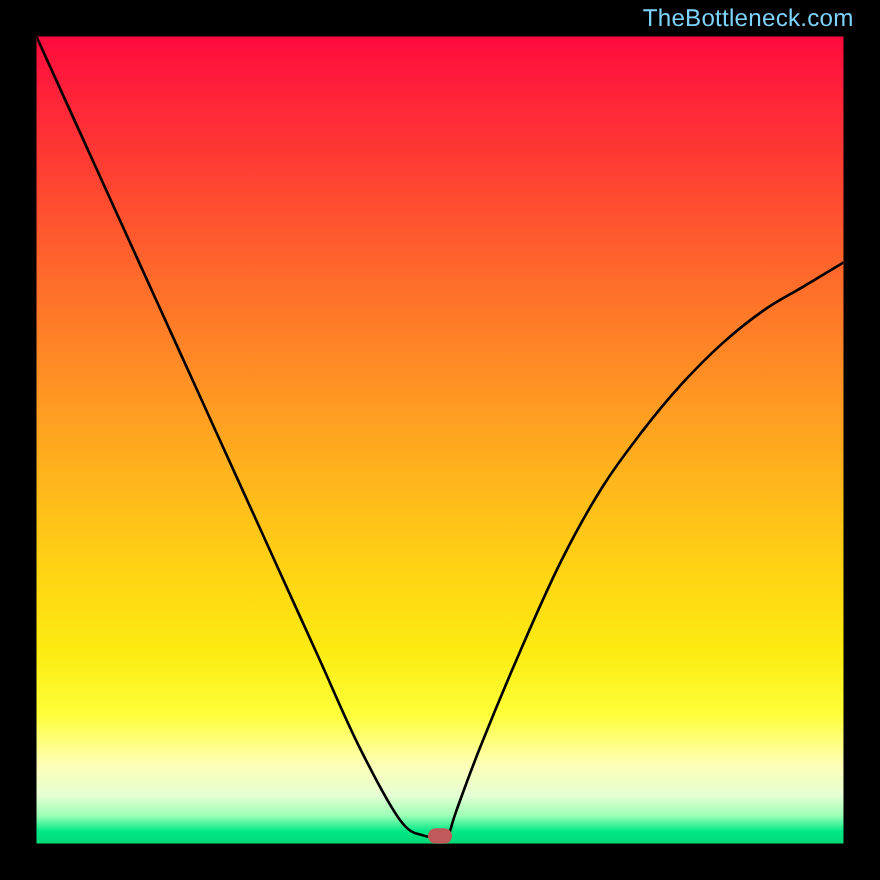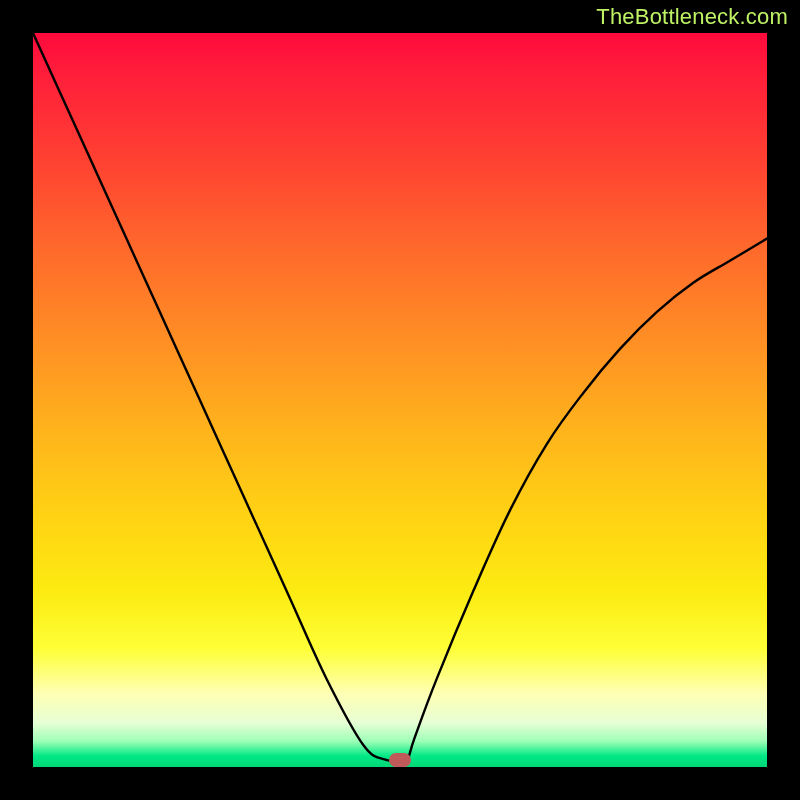--- a/index.html
+++ b/index.html
@@ -56,22 +56,22 @@
   .marker {
     position: absolute;
     width: 22px;
     height: 14px;
     border-radius: 7px;
     background: #c05a5a;
   }
   .watermark {
     position: absolute;
     top: 4px;
-    right: 12px;
-    color: #bef264;
+    right: 24px;
+    color: #7dd3fc;
     font-size: 22px;
     font-weight: 500;
     letter-spacing: 0.2px;
   }
 </style>
 </head>
 <body>
 
 <div class="frame">
 

